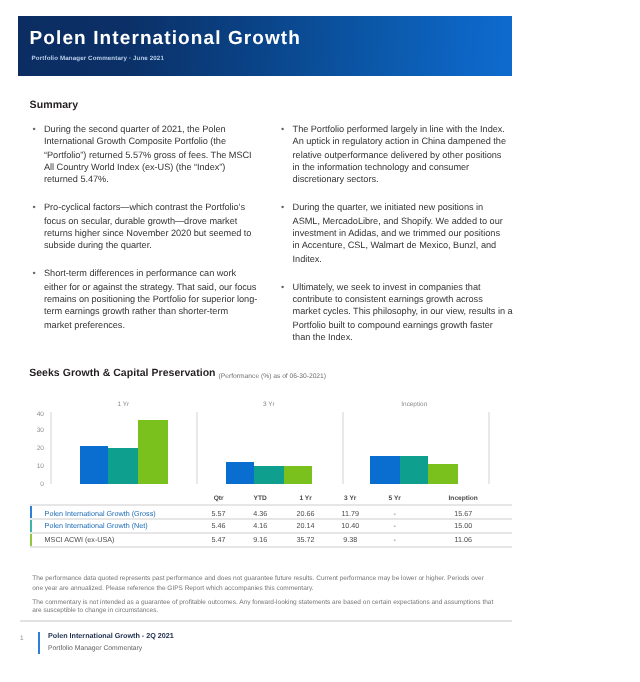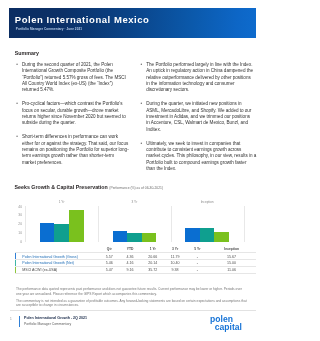--- a/index.html
+++ b/index.html
@@ -68,21 +68,21 @@
   .ftitle{position:absolute;left:24px;top:316px;font-size:3.6px;font-weight:bold;color:#1a2b4a;}
   .fsub{position:absolute;left:24px;top:322px;font-size:3.4px;color:#5e5e5e;}
   .logo{position:absolute;right:8px;top:313px;width:48px;height:20px;}
 </style>
 </head>
 <body>
 
 <div class="page">
 
   <div class="header">
-    <div class="h-title">Polen International Mexico</div>
+    <div class="h-title">Polen International Growth</div>
     <div class="h-sub">Portfolio Manager Commentary  ·  June 2021</div>
   </div>
 
   <div class="summary">Summary</div>
 
   <div class="cols">
     <div class="col colL">
       <div class="bullet w0">
           <div class="btext">During the second quarter of 2021, the Polen International Growth Composite Portfolio (the “Portfolio”) returned 5.57% gross of fees. The MSCI All Country World Index (ex-US) (the “Index”) returned 5.47%.</div>
         </div>
@@ -171,20 +171,14 @@
     </div>
 
   <div class="disc disc1">The performance data quoted represents past performance and does not guarantee future results. Current performance may be lower or higher. Periods over one year are annualized. Please reference the GIPS Report which accompanies this commentary.</div>
   <div class="disc disc2">The commentary is not intended as a guarantee of profitable outcomes. Any forward-looking statements are based on certain expectations and assumptions that are susceptible to change in circumstances.</div>
 
   <div class="footrule"></div>
   <div class="pnum">1</div>
   <div class="fbar"></div>
   <div class="ftitle">Polen International Growth - 2Q 2021</div>
   <div class="fsub">Portfolio Manager Commentary</div>
-  <div class="logo">
-    <svg viewBox="0 0 100 42" width="48" height="20">
-      <text x="4" y="18" font-family="Liberation Sans, sans-serif" font-size="18" font-weight="bold" fill="#1673d6">polen</text>
-      <text x="14" y="36" font-family="Liberation Sans, sans-serif" font-size="18" font-weight="bold" fill="#1673d6">capital</text>
-    </svg>
-  </div>
 
 </div>
 
 </body></html>

